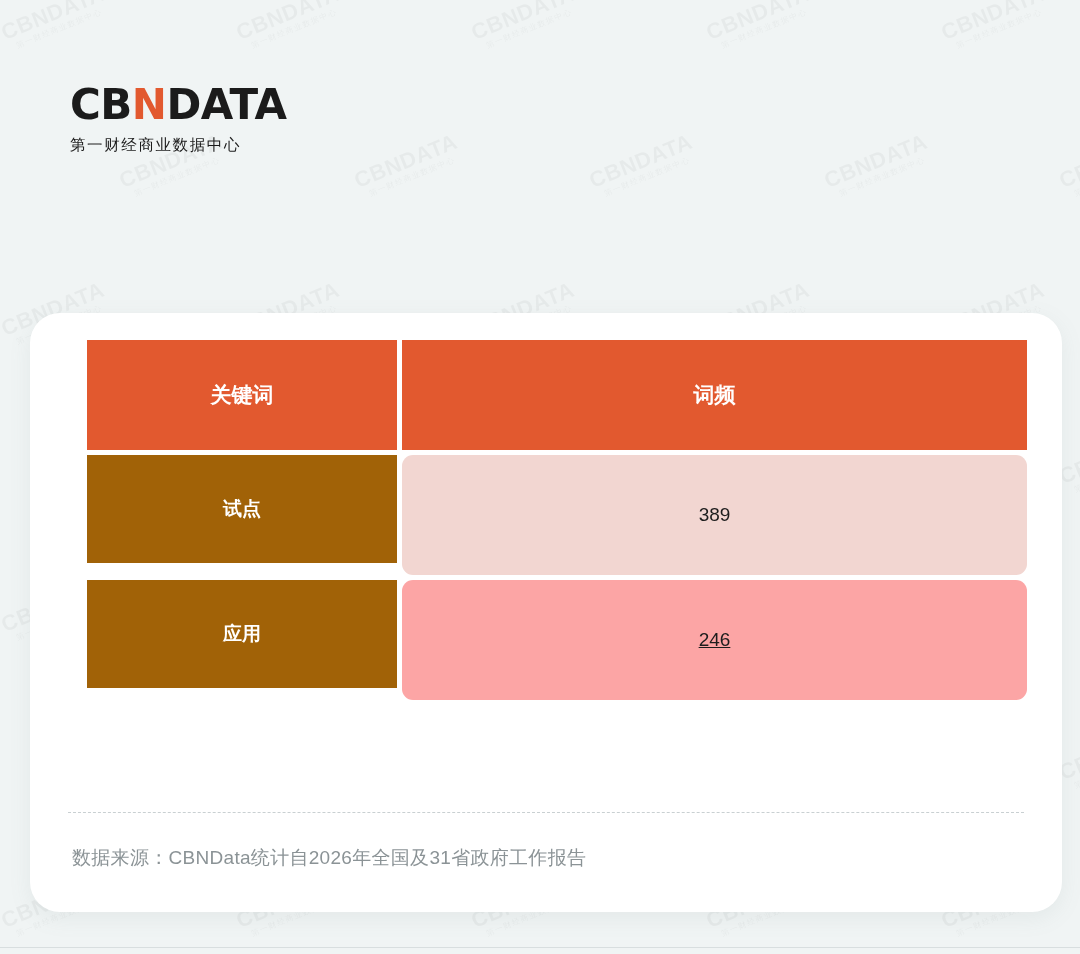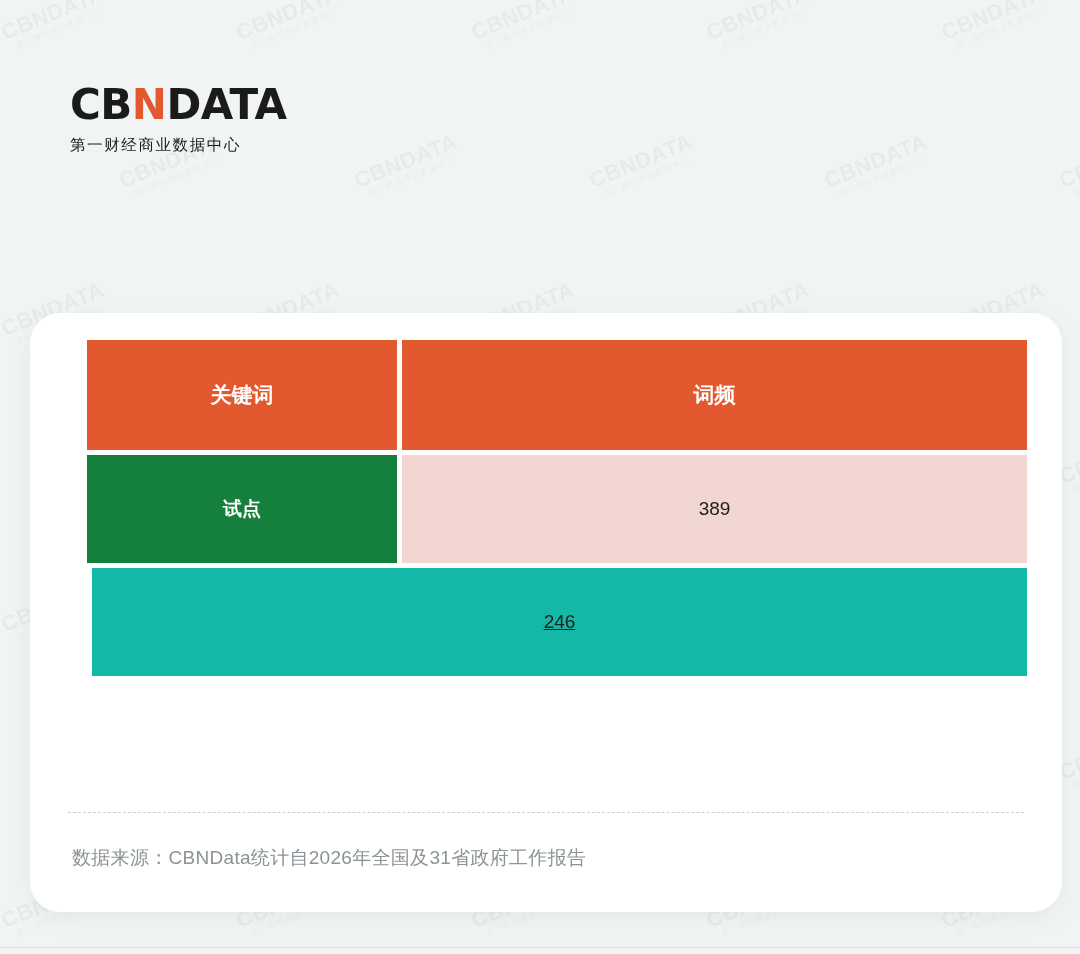--- a/index.html
+++ b/index.html
@@ -138,27 +138,28 @@
   .row-head .cell-val {
     height: 110px;
     background: #e2592f;
     font-size: 21px;
     font-weight: 700;
     color: #ffffff;
   }
 
   .row-body .cell-key {
     height: 108px;
-    background: #15803d;
+    background: #a16207;
     font-size: 19px;
   }
   .row-body .cell-val {
-    height: 108px;
+    height: 120px;
     font-size: 19px;
     font-weight: 400;
+    border-radius: 11px;
   }
 
   
   .divider {
     position: absolute;
     left: 68px;
     top: 812px;
     width: 956px;
     border-top: 1px dashed #c9d0d2;
   }
@@ -348,21 +349,22 @@
       <div class="cell-key">关键词</div>
       <div class="cell-val">词频</div>
     </div>
 
     <div class="row row-body">
       <div class="cell-key">试点</div>
       <div class="cell-val" style="background: rgb(242, 214, 209);">389</div>
     </div>
 
     <div class="row row-body">
-      <div class="cell-val" style="background: #14b8a6; text-decoration: underline;">246</div>
+      <div class="cell-key">应用</div>
+      <div class="cell-val" style="background: #fca5a5; text-decoration: underline;">246</div>
     </div>
 
     <div class="row row-body">
     </div>
 
   </div>
 
   <div class="divider"></div>
   <div class="source">数据来源：CBNData统计自2026年全国及31省政府工作报告</div>
 

